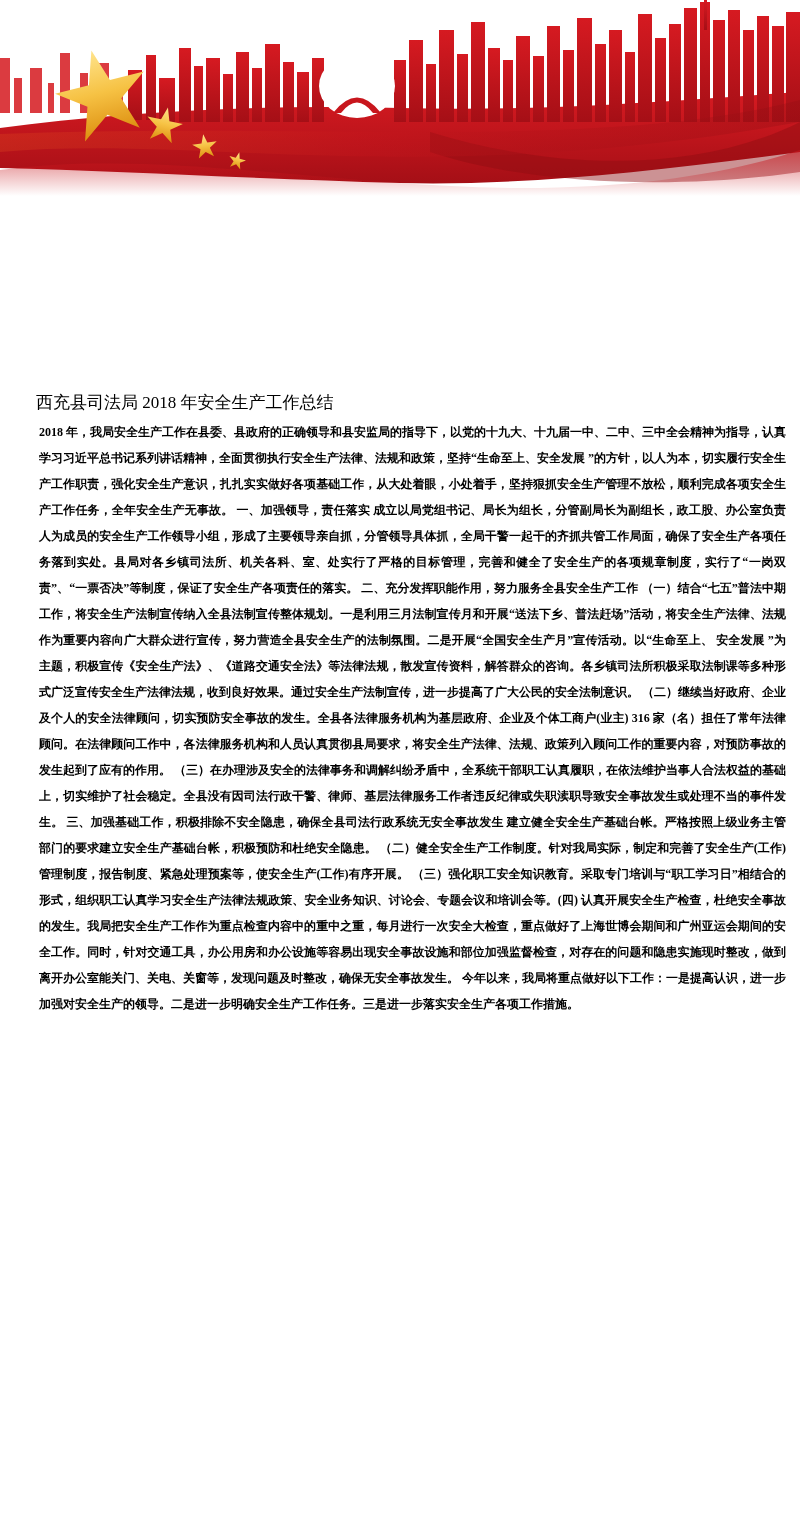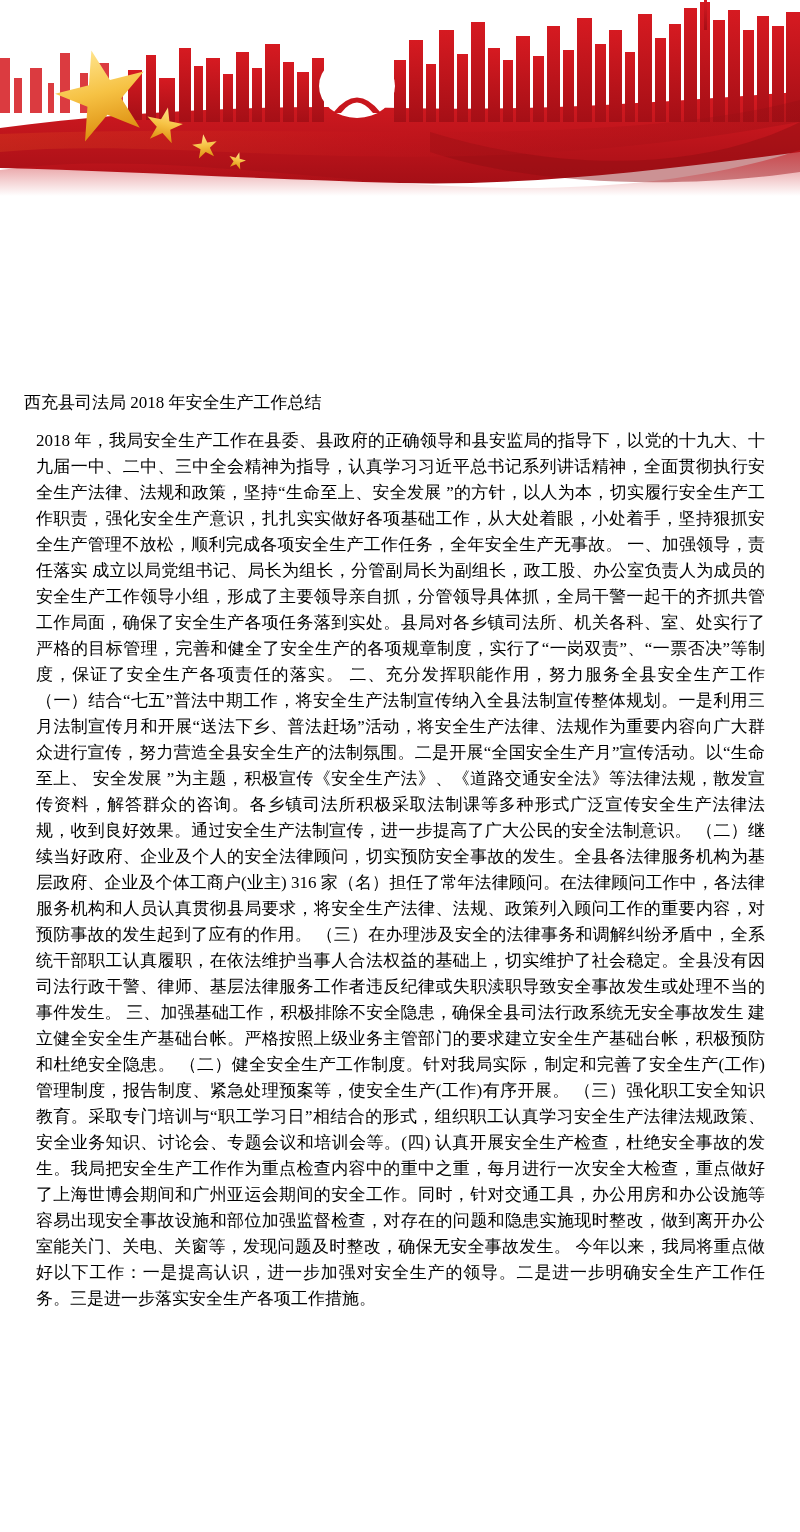--- a/index.html
+++ b/index.html
@@ -18,37 +18,38 @@
     --banner-gold: #f6c244;
   }
   .banner {
     position: absolute;
     top: 0; left: 0;
     width: 800px;
     height: 196px;
   }
   .doc {
     position: absolute;
-    left: 24px;
+    left: 36px;
     top: 390px;
     width: 753px;
     color: #000000;
   }
   .doc-title {
     font-size: 17px;
     line-height: 26px;
     margin: 0;
     text-align: left;
     font-weight: normal;
   }
   .doc-text {
-    font-size: 17px;
+    font-size: 12px;
     line-height: 26px;
-    margin: 12px;
+    margin: 3px;
     text-align: justify;
+    font-weight: bold;
   }
 </style>
 </head>
 <body>
 
 <div class="banner">
   <svg width="800" height="196" viewBox="0 0 800 196" xmlns="http://www.w3.org/2000/svg">
     <defs>
       <linearGradient id="gRed" x1="0" y1="0" x2="0" y2="1">
         <stop offset="0" stop-color="#d61a21"></stop>

